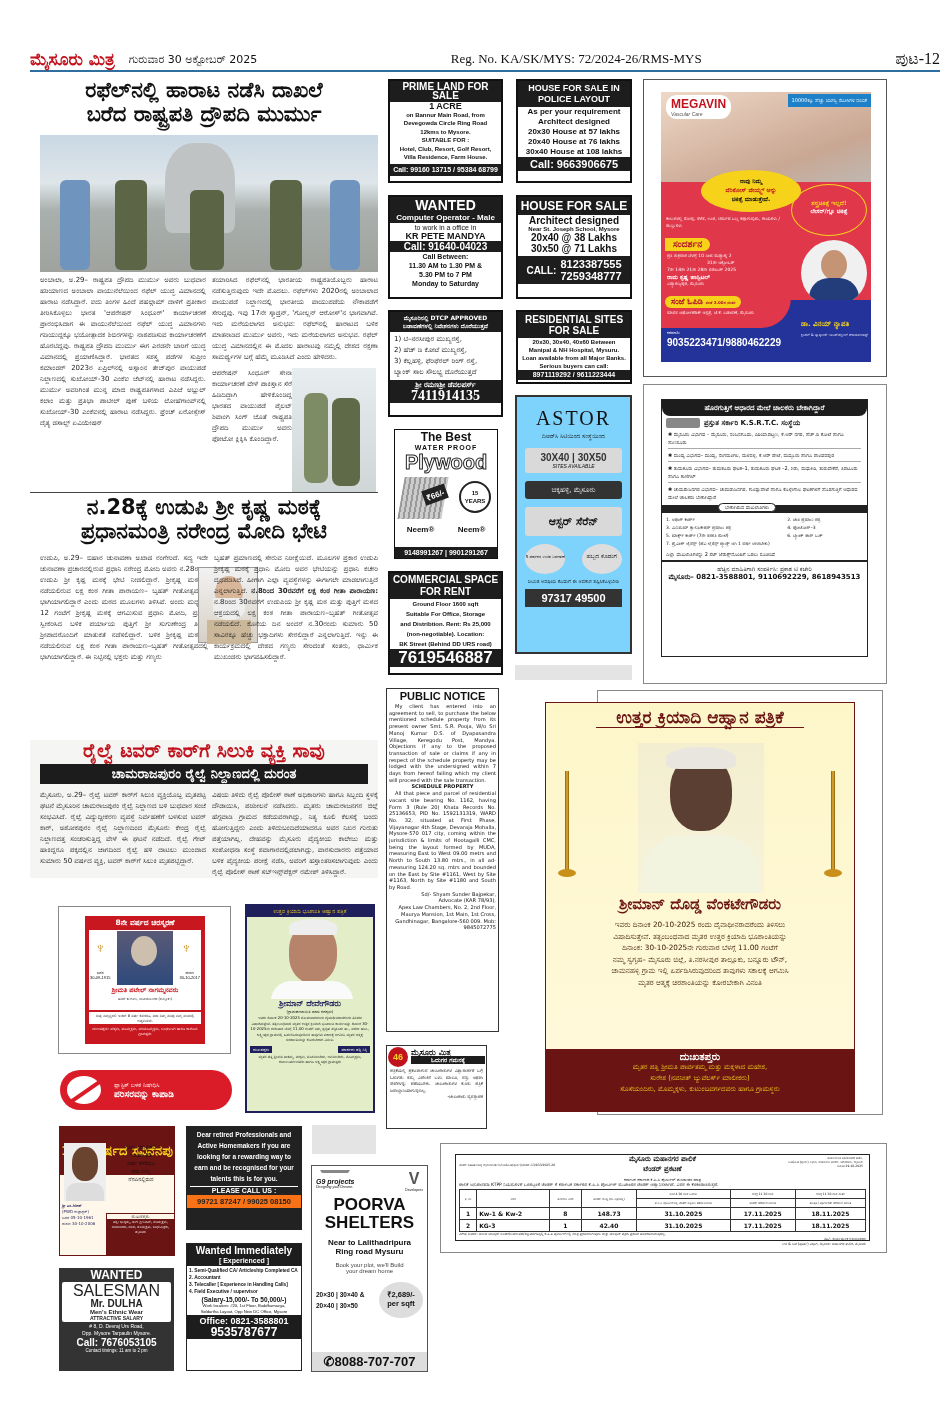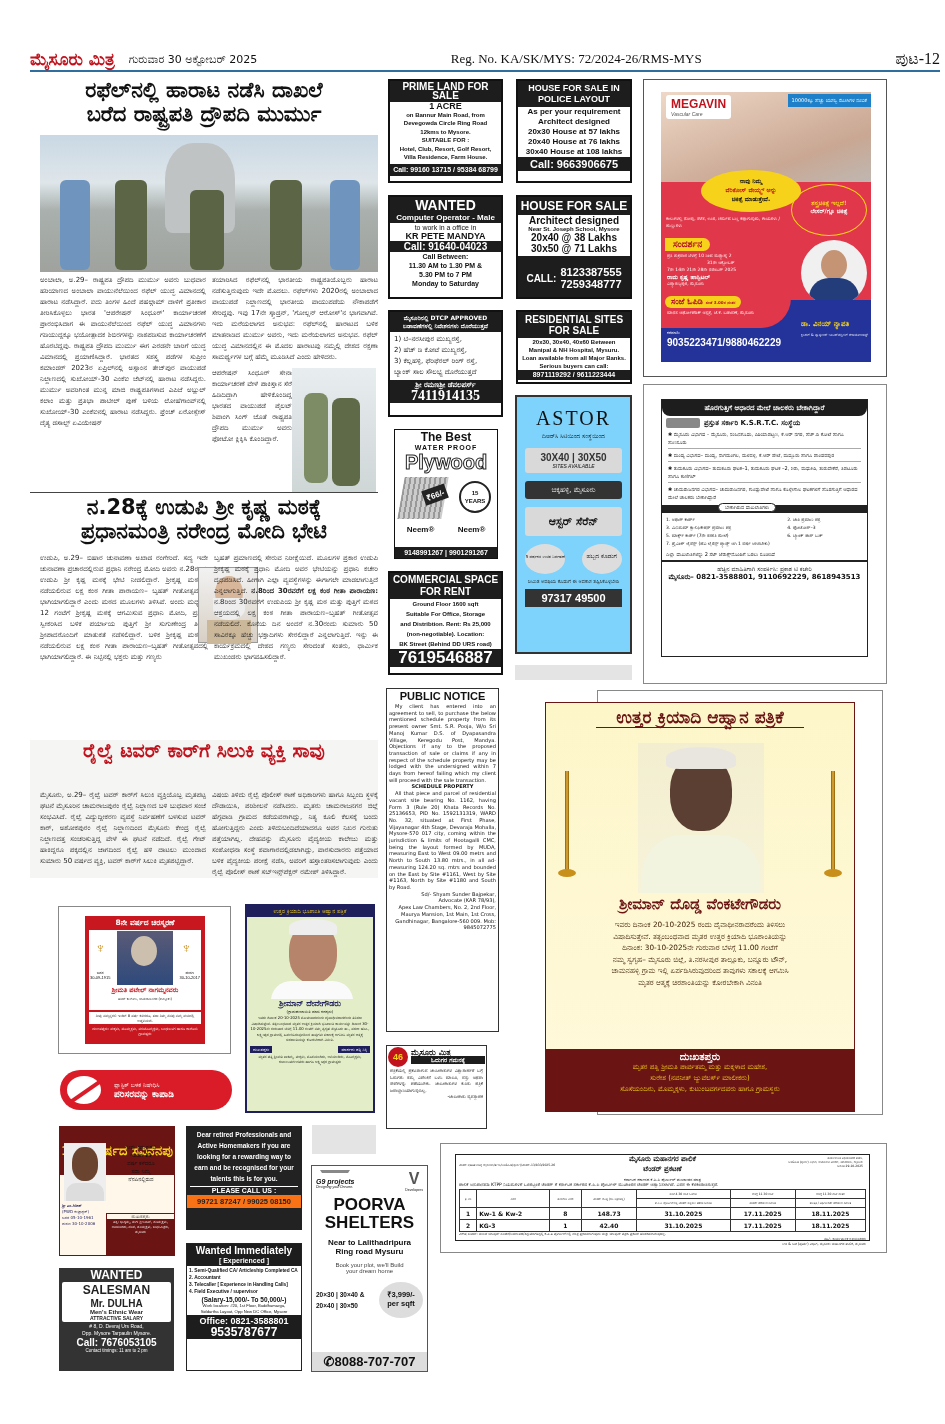--- a/index.html
+++ b/index.html
@@ -69,20 +69,21 @@
   </div>
   <div class="col" style="position:absolute;left:184px;top:60px;width:164px">
     <span>ಬೃಹತ್ ಪ್ರಮಾಣದಲ್ಲಿ ಸೇರುವ ನಿರೀಕ್ಷೆಯಿದೆ. ಮೂಲಗಳ ಪ್ರಕಾರ ಉಡುಪಿ ಶ್ರೀಕೃಷ್ಣ ಮಠಕ್ಕೆ ಪ್ರಧಾನಿ ಮೋದಿ ಅವರ ಭೇಟಿಯನ್ನು ಪ್ರಧಾನಿ ಕಚೇರಿ ದೃಢಪಡಿಸಿದೆ. ಹೀಗಾಗಿ ಎಲ್ಲಾ ವ್ಯವಸ್ಥೆಗಳನ್ನು ಈಗಾಗಲೇ ಮಾಡಲಾಗುತ್ತಿದೆ ಎನ್ನಲಾಗುತ್ತಿದೆ.</span>
     <b>ನ.8ರಿಂದ 30ರವರೆಗೆ ಲಕ್ಷ ಕಂಠ ಗೀತಾ ಪಾರಾಯಣ:</b>
     <span>ನ.8ರಿಂದ 30ರವರೆಗೆ ಉಡುಪಿಯ ಶ್ರೀ ಕೃಷ್ಣ ಮಠ ಮತ್ತು ಪುತ್ತಿಗೆ ಮಠದ ಆಶ್ರಯದಲ್ಲಿ ಲಕ್ಷ ಕಂಠ ಗೀತಾ ಪಾರಾಯಣ–ಬೃಹತ್ ಗೀತೋತ್ಸವ ನಡೆಯಲಿದೆ. ಕೊನೆಯ ದಿನ ಅಂದರೆ ನ.30ರಂದು ಸುಮಾರು 50 ಸಾವಿರಕ್ಕೂ ಹೆಚ್ಚು ಭಕ್ತಾದಿಗಳು ಸೇರಲಿದ್ದಾರೆ ಎನ್ನಲಾಗುತ್ತಿದೆ. ಇನ್ನು ಈ ಕಾರ್ಯಕ್ರಮದಲ್ಲಿ ದೇಶದ ಗಣ್ಯರು ಸೇರಿದಂತೆ ಸಂತರು, ಧಾರ್ಮಿಕ ಮುಖಂಡರು ಭಾಗವಹಿಸಲಿದ್ದಾರೆ.</span>
   </div>
 </div>
 
 <div class="abs" style="left:30px;top:740px;width:348px;height:138px;background:#f5f5f3">
   <div class="hl" style="font-size:19px;color:#c0131d">ರೈಲ್ವೆ ಟವರ್ ಕಾರ್‌ಗೆ ಸಿಲುಕಿ ವ್ಯಕ್ತಿ ಸಾವು</div>
+  <div class="kn c" style="background:#1c1c1c;color:#fff;font-size:13px;margin:2px 10px 0 10px;padding:2px 0;font-weight:bold">ಚಾಮರಾಜಪುರಂ ರೈಲ್ವೆ ನಿಲ್ದಾಣದಲ್ಲಿ ದುರಂತ</div>
   <div class="col" style="position:absolute;left:10px;top:50px;width:166px">ಮೈಸೂರು, ಅ.29– ರೈಲ್ವೆ ಟವರ್ ಕಾರ್‌ಗೆ ಸಿಲುಕಿ ವ್ಯಕ್ತಿಯೊಬ್ಬ ಮೃತಪಟ್ಟ ಘಟನೆ ಮೈಸೂರಿನ ಚಾಮರಾಜಪುರಂ ರೈಲ್ವೆ ನಿಲ್ದಾಣದ ಬಳಿ ಬುಧವಾರ ಸಂಜೆ ಸಂಭವಿಸಿದೆ. ರೈಲ್ವೆ ವಿದ್ಯುದ್ದೀಕರಣ ವ್ಯವಸ್ಥೆ ನಿರ್ವಹಣೆಗೆ ಬಳಸುವ ಟವರ್ ಕಾರ್, ಅಶೋಕಪುರಂ ರೈಲ್ವೆ ನಿಲ್ದಾಣದಿಂದ ಮೈಸೂರು ಕೇಂದ್ರ ರೈಲ್ವೆ ನಿಲ್ದಾಣದತ್ತ ಸಂಚರಿಸುತ್ತಿದ್ದ ವೇಳೆ ಈ ಘಟನೆ ನಡೆದಿದೆ. ರೈಲ್ವೆ ಗೇಟ್ ಹಾಕಿದ್ದರೂ ಪಕ್ಕದಲ್ಲಿನ ಜಾಗದಿಂದ ರೈಲ್ವೆ ಹಳಿ ದಾಟಲು ಮುಂದಾದ ಸುಮಾರು 50 ವರ್ಷದ ವ್ಯಕ್ತಿ, ಟವರ್ ಕಾರ್‌ಗೆ ಸಿಲುಕಿ ಮೃತಪಟ್ಟಿದ್ದಾರೆ.</div>
   <div class="col" style="position:absolute;left:182px;top:50px;width:166px">ವಿಷಯ ತಿಳಿದು ರೈಲ್ವೆ ಪೊಲೀಸ್ ಠಾಣೆ ಅಧಿಕಾರಿಗಳು ಹಾಗೂ ಸಿಬ್ಬಂದಿ ಸ್ಥಳಕ್ಕೆ ದೌಡಾಯಿಸಿ, ಪರಿಶೀಲನೆ ನಡೆಸಿದರು. ಮೃತರು ಚಾಮರಾಜನಗರ ಜಿಲ್ಲೆ ಹೆಗ್ಗವಾಡಿ ಗ್ರಾಮದ ಕಡೆಯವರಾಗಿದ್ದು, ನಿತ್ಯ ಕೂಲಿ ಕೆಲಸಕ್ಕೆ ಬಂದು ಹೋಗುತ್ತಿದ್ದರು ಎಂದು ತಿಳಿದುಬಂದಿದೆಯಾದರೂ ಅವರ ನಿಖರ ಗುರುತು ಪತ್ತೆಯಾಗಿಲ್ಲ. ದೇಹವನ್ನು ಮೈಸೂರು ವೈದ್ಯಕೀಯ ಕಾಲೇಜು ಮತ್ತು ಸಂಶೋಧನಾ ಸಂಸ್ಥೆ ಶವಾಗಾರದಲ್ಲಿಡಲಾಗಿದ್ದು, ವಾರಸುದಾರರು ಪತ್ತೆಯಾದ ಬಳಿಕ ವೈದ್ಯಕೀಯ ಪರೀಕ್ಷೆ ನಡೆಸಿ, ಅವರಿಗೆ ಹಸ್ತಾಂತರಿಸಲಾಗುವುದು ಎಂದು ರೈಲ್ವೆ ಪೊಲೀಸ್ ಠಾಣೆ ಸಬ್‌ಇನ್ಸ್‌ಪೆಕ್ಟರ್ ರಮೇಶ್ ತಿಳಿಸಿದ್ದಾರೆ.</div>
 </div>
 
 <div class="abs box" style="left:388px;top:79px;width:115px;height:104px;font-size:6px;line-height:8.5px">
   <div class="dark" style="font-size:10px;padding:2px 0">PRIME LAND FOR SALE</div>
   <div class="c" style="font-weight:bold;font-size:9px">1 ACRE</div>
   <div class="c" style="font-weight:bold">on Bannur Main Road, from</div>
   <div class="c" style="font-weight:bold">Devegowda Circle Ring Road</div>
   <div class="c" style="font-weight:bold">12kms to Mysore.</div>
@@ -113,21 +114,21 @@
   <div class="c" style="font-weight:bold">5.30 PM to 7 PM</div>
   <div class="c" style="font-weight:bold">Monday to Saturday</div>
 </div>
 
 <div class="abs box" style="left:516px;top:195px;width:116px;height:104px">
   <div class="dark" style="font-size:12px;padding:2px 0">HOUSE FOR SALE</div>
   <div class="c" style="font-weight:bold;font-size:10px">Architect designed</div>
   <div class="c" style="font-weight:bold;font-size:6px">Near St. Joseph School, Mysore</div>
   <div class="c" style="font-weight:bold;font-size:10px">20x40 @ 38 Lakhs</div>
   <div class="c" style="font-weight:bold;font-size:10px">30x50 @ 71 Lakhs</div>
-  <div class="dark" style="display:flex;align-items:center;justify-content:center;gap:4px;padding:10px 0;margin-top:2px">
+  <div class="dark" style="display:flex;align-items:center;justify-content:center;gap:4px;padding:2px 0;margin-top:2px">
     <span style="font-size:10px">CALL:</span>
     <span style="font-size:11px;line-height:12px">
         <div>8123387555</div>
         <div>7259348777</div>
       </span>
   </div>
 </div>
 
 <div class="abs box" style="left:388px;top:310px;width:115px;height:107px">
   <div class="dark kn" style="font-size:6px;line-height:8px;padding:2px">ಮೈಸೂರಿನಲ್ಲಿ DTCP APPROVED ಬಡಾವಣೆಗಳಲ್ಲಿ ನಿವೇಶನಗಳು ದೊರೆಯುತ್ತವೆ</div>
@@ -190,21 +191,21 @@
     <div class="c kn" style="width:40px;height:30px;background:#ddd;border-radius:50%;font-size:6px;padding-top:8px">ಹಬ್ಬದ ಕೊಡುಗೆ</div>
   </div>
   <div class="c kn" style="font-size:5px;line-height:7px;margin-top:4px;padding:0 10px">ಸೀಮಿತ ಅವಧಿಯ ಕೊಡುಗೆ ಈ ಅವಕಾಶ ತಪ್ಪಿಸಿಕೊಳ್ಳಬೇಡಿ</div>
   <div class="c" style="background:#333;color:#fff;margin:4px 8px;padding:3px 0;font-size:11px;font-weight:bold">97317 49500</div>
 </div>
 <div class="abs gray-ph" style="left:515px;top:665px;width:117px;height:15px"></div>
 
 <div class="abs" style="left:643px;top:79px;width:244px;height:153px;border:1px solid #555;border-bottom:none"></div>
 <div class="abs" style="left:661px;top:92px;width:210px;height:210px;background:#e0374a;overflow:hidden">
   <div style="position:absolute;left:0;top:0;width:210px;height:90px;background:linear-gradient(160deg,#efd8c7,#c9a793 70%,#bfb7b1)"></div>
-  <div style="position:absolute;left:5px;top:3px;background:#fff;padding:2px 5px;border-radius:3px">
+  <div style="position:absolute;left:5px;top:3px;background:#fff;padding:2px 5px;border-radius:11px">
     <div style="color:#c0131d;font-weight:bold;font-size:12px">MEGAVIN</div>
     <div style="font-size:5px;font-style:italic;color:#555">Vascular Care</div>
   </div>
   <div class="kn" style="position:absolute;right:0;top:2px;background:#1d80c8;color:#fff;font-size:5px;padding:3px 4px">10000ಕ್ಕೂ ಹೆಚ್ಚು ಯಶಸ್ವಿ ರೋಗಿಗಳ ನಂಬಿಕೆ</div>
   <div class="kn c" style="position:absolute;left:40px;top:78px;width:100px;height:42px;background:#f6d21b;border-radius:50%;font-size:6px;line-height:9px;font-weight:bold;padding-top:6px">
     <div>ನಾವು ನಿಮ್ಮ</div>
     <div style="color:#c0131d">ವೆರಿಕೋಸ್ ವೇಯ್ನ್ಸ್ ಅನ್ನು</div>
     <div>ಚಿಕಿತ್ಸೆ ಮಾಡುತ್ತೇವೆ.</div>
   </div>
   <div class="kn" style="position:absolute;left:5px;top:123px;width:115px;font-size:4.5px;line-height:7px;color:#fff">ಕಾಲುಗಳಲ್ಲಿ ನೋವು, ಸೆಳೆತ, ಊತ, ಚರ್ಮದ ಬಣ್ಣ ಕಪ್ಪಾಗುವುದು, ಗಾಯಗಳು / ಹುಣ್ಣುಗಳು</div>
@@ -393,21 +394,21 @@
     <div style="font-weight:bold">ಶ್ರೀ ಎಂ.ಗಿರೀಶ್</div>
     <div>(PWD ಕಂಟ್ರಾಕ್ಟರ್)</div>
     <div>ಜನನ 05-10-1961</div>
     <div>ಮರಣ 30-10-2006</div>
   </div>
 </div>
 
 <div class="abs" style="left:59px;top:1268px;width:115px;height:103px;background:#333;color:#fff;text-align:center">
   <div style="font-size:12px;font-weight:bold;line-height:14px">WANTED</div>
   <div style="background:#fff;color:#222;margin:0 3px;border-radius:2px;padding:1px 0">
-    <div style="font-size:12px;font-weight:bold;line-height:15px">SALESMAN</div>
+    <div style="font-size:16px;font-weight:normal;line-height:15px">SALESMAN</div>
     <div style="font-size:10px;font-weight:bold;line-height:11px">Mr. DULHA</div>
     <div style="font-size:6px;font-weight:bold">Men's Ethnic Wear</div>
     <div style="font-size:5px;font-weight:bold">ATTRACTIVE SALARY</div>
   </div>
   <div style="font-size:5px;line-height:7px;margin-top:1px"># 8, D. Devraj Urs Road,</div>
   <div style="font-size:5px;line-height:7px">Opp. Mysore Tarpaulin Mysore.</div>
   <div style="font-size:10px;font-weight:bold;line-height:11px">Call: 7676053105</div>
   <div style="font-size:4.5px">Contact timings: 11 am to 2 pm</div>
 </div>
 
@@ -451,21 +452,21 @@
   <div style="font-size:8px;font-weight:bold;margin-top:6px">Near to Lalithadripura</div>
   <div style="font-size:8px;font-weight:bold">Ring road Mysuru</div>
   <div style="font-size:6px;color:#444;margin-top:6px">Book your plot, we'll Build</div>
   <div style="font-size:6px;color:#444">your dream home</div>
   <div style="display:flex;align-items:center;justify-content:space-between;padding:8px 4px 0">
     <div style="font-size:6.5px;font-weight:bold;text-align:left;line-height:11px">
       <div>20×30 | 30×40 &amp;</div>
       <div>20×40 | 30×50</div>
     </div>
     <div style="width:44px;height:36px;background:#ddd;border-radius:50%;padding-top:8px;font-size:7.5px;font-weight:bold;line-height:9px">
-      <div>₹3,999/-</div>
+      <div>₹2,689/-</div>
       <div>per sqft</div>
     </div>
   </div>
   <div style="position:absolute;left:0;right:0;bottom:0;background:#ddd;font-size:13px;font-weight:bold;padding:2px 0">✆<span>8088-707-707</span></div>
 </div>
 
 <div class="abs" style="left:440px;top:1143px;width:447px;height:110px;border:1px solid #888"></div>
 <div class="abs" style="left:455px;top:1154px;width:415px;height:87px;border:1px solid #222;background:#fff;font-family:'DejaVu Sans',sans-serif;padding:0 3px">
   <div class="c" style="font-size:7px;font-weight:bold">ಮೈಸೂರು ಮಹಾನಗರ ಪಾಲಿಕೆ</div>
   <div style="position:relative;height:14px">

